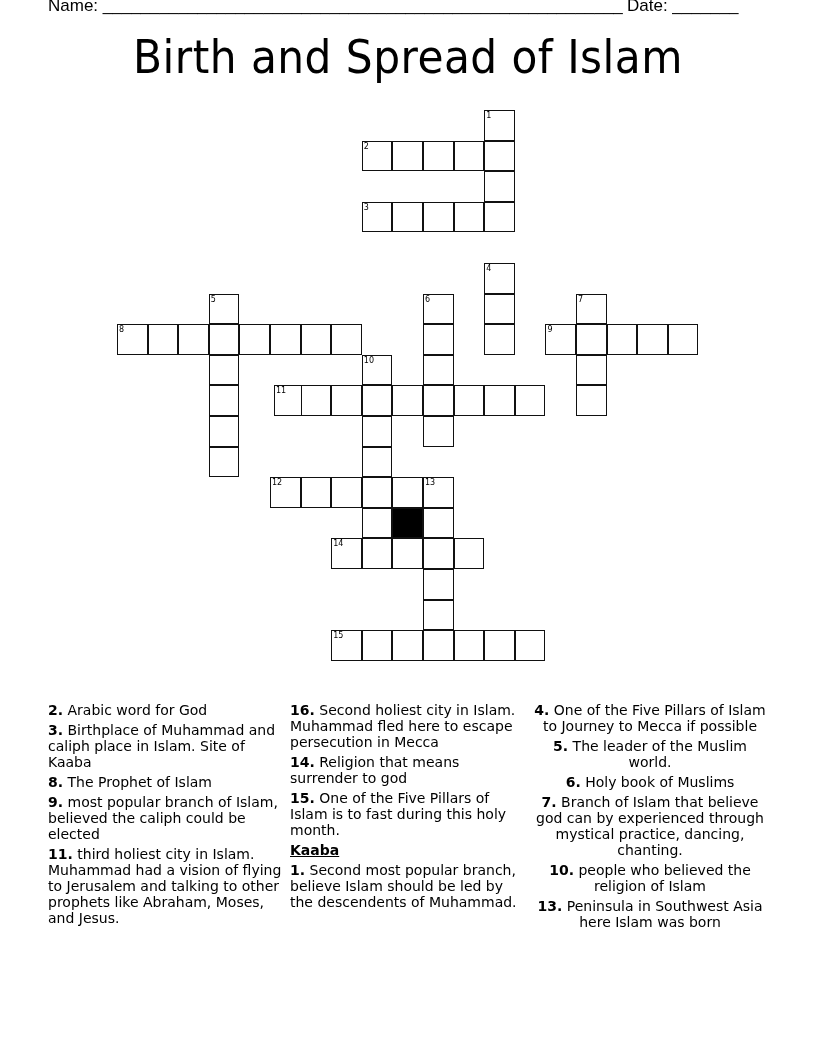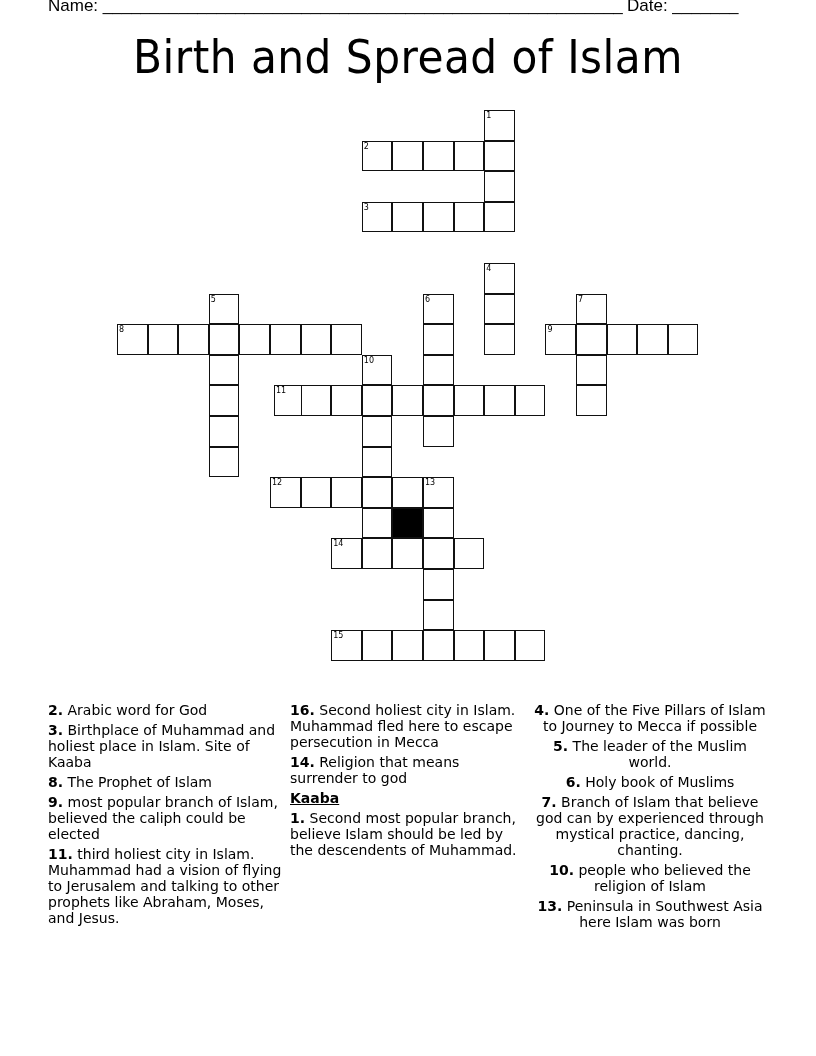--- a/index.html
+++ b/index.html
@@ -132,29 +132,30 @@
     <div class="cell" style="left: 361.8px; top: 630.2px;"></div>
     <div class="cell" style="left: 392.4px; top: 630.2px;"></div>
     <div class="cell" style="left: 453.6px; top: 630.2px;"></div>
     <div class="cell" style="left: 484.2px; top: 630.2px;"></div>
     <div class="cell" style="left: 514.8px; top: 630.2px;"></div>
     <div class="cell black" style="left: 392.4px; top: 507.8px;"></div>
   </div>
 
 <div class="clues col1">
   <div class="clue"><span class="n">2.</span> <span>Arabic word for God</span></div>
-  <div class="clue"><span class="n">3.</span> <span>Birthplace of Muhammad and holiest place in Islam. Site of Kaaba</span></div>
+  <div class="clue"><span class="n">3.</span> <span>Birthplace of Muhammad and caliph place in Islam. Site of Kaaba</span></div>
   <div class="clue"><span class="n">8.</span> <span>The Prophet of Islam</span></div>
   <div class="clue"><span class="n">9.</span> <span>most popular branch of Islam, believed the caliph could be elected</span></div>
   <div class="clue"><span class="n">11.</span> <span>third holiest city in Islam. Muhammad had a vision of flying to Jerusalem and talking to other prophets like Abraham, Moses, and Jesus.</span></div>
 </div>
 
 <div class="clues col2">
   <div class="clue"><span class="n">16.</span> <span>Second holiest city in Islam. Muhammad fled here to escape persecution in Mecca</span></div>
   <div class="clue"><span class="n">14.</span> <span>Religion that means surrender to god</span></div>
+  <div class="clue"><span class="n">15.</span> <span>One of the Five Pillars of Islam is to fast during this holy month.</span></div>
   <div class="sec-title">Kaaba</div>
   <div class="clue"><span class="n">1.</span> <span>Second most popular branch, believe Islam should be led by the descendents of Muhammad.</span></div>
 </div>
 
 <div class="clues col3">
   <div class="clue"><span class="n">4.</span> <span>One of the Five Pillars of Islam to Journey to Mecca if possible</span></div>
   <div class="clue"><span class="n">5.</span> <span>The leader of the Muslim world.</span></div>
   <div class="clue"><span class="n">6.</span> <span>Holy book of Muslims</span></div>
   <div class="clue"><span class="n">7.</span> <span>Branch of Islam that believe god can by experienced through mystical practice, dancing, chanting.</span></div>
   <div class="clue"><span class="n">10.</span> <span>people who believed the religion of Islam</span></div>

